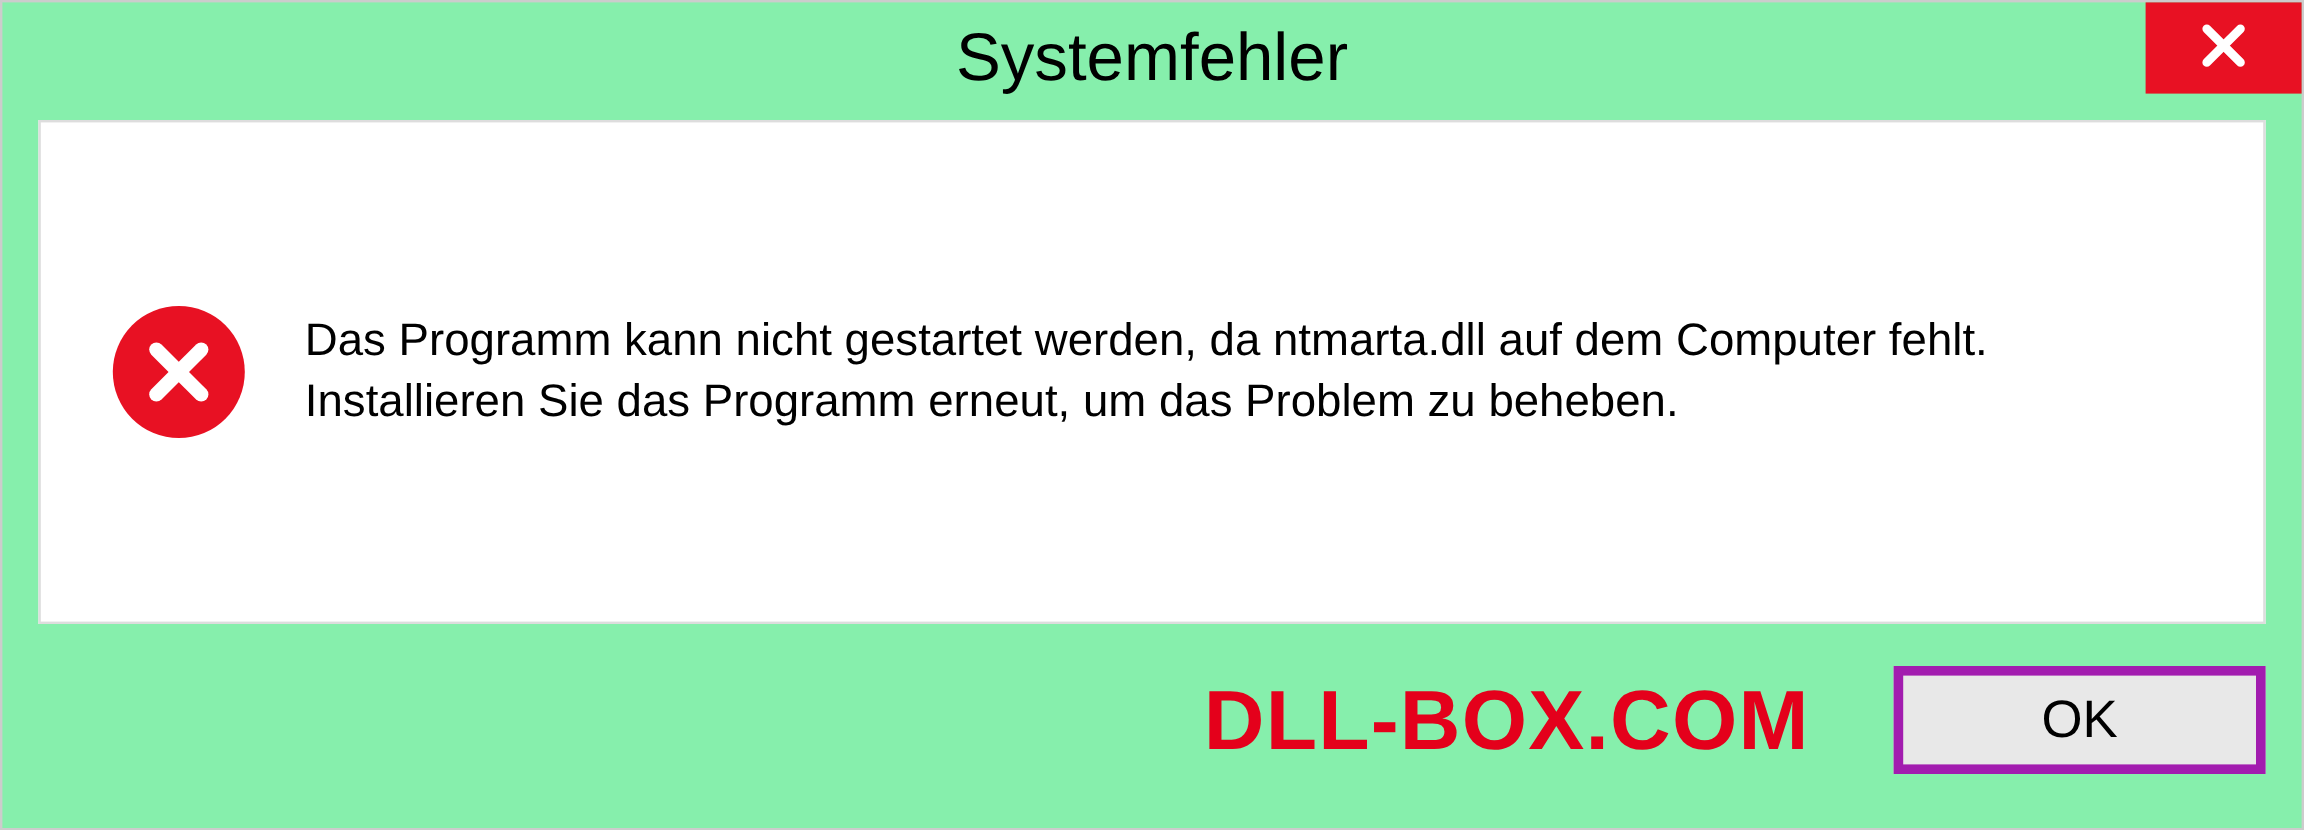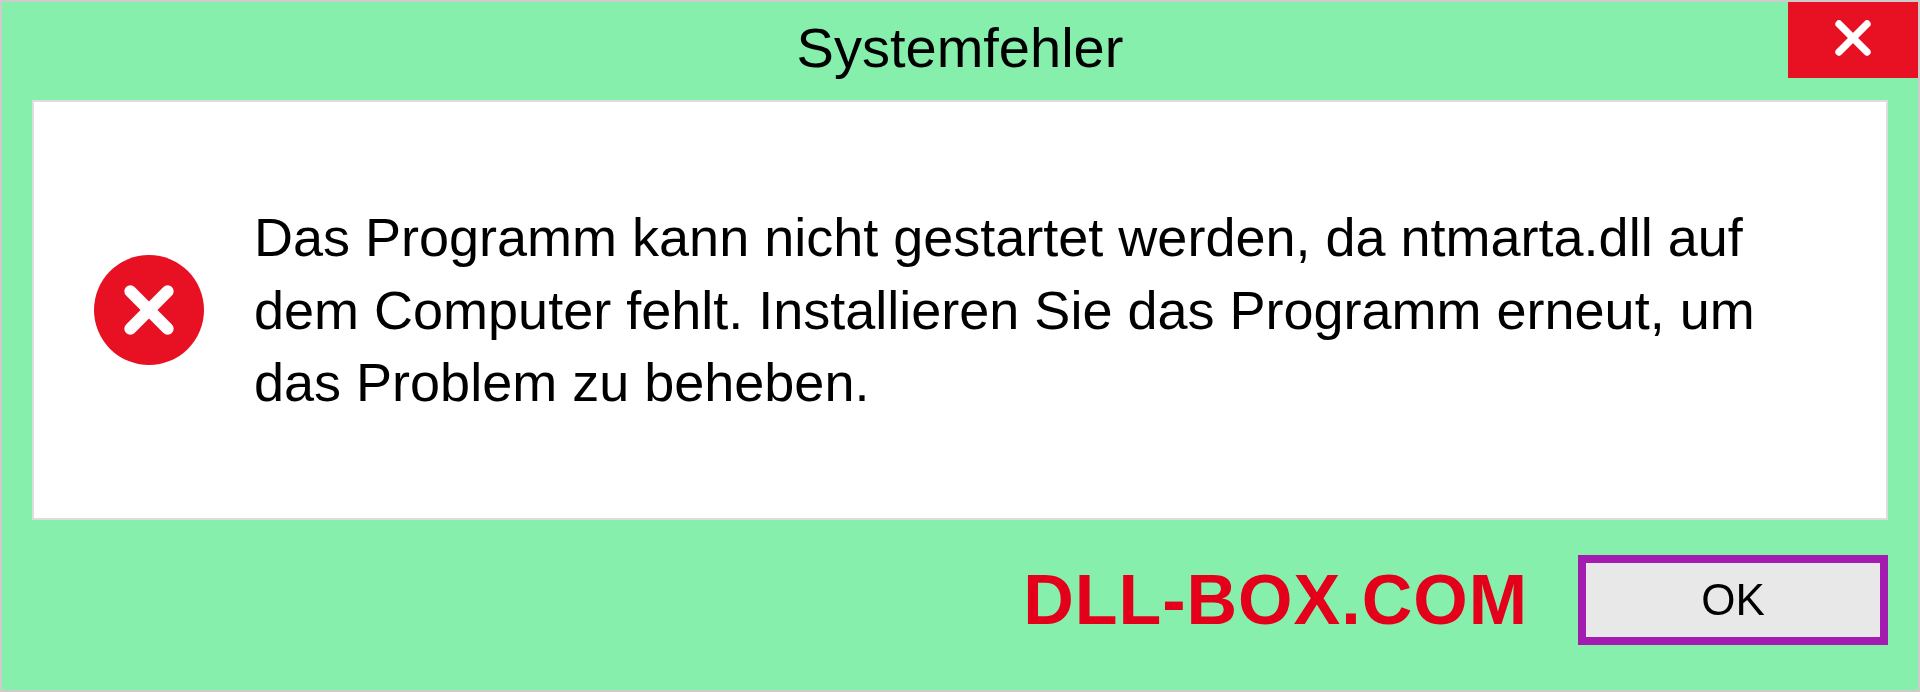--- a/index.html
+++ b/index.html
@@ -70,33 +70,33 @@
       align-items: center;
       justify-content: center;
       flex-shrink: 0;
       margin-right: 50px;
     }
     .error-icon svg {
       width: 64px;
       height: 64px;
     }
     .message {
-      font-size: 54px;
+      font-size: 38px;
       line-height: 1.35;
       color: #000;
       font-weight: 400;
       max-width: 1560px;
     }
     .footer {
       height: 160px;
       display: flex;
       align-items: center;
       justify-content: flex-end;
       padding: 0 30px 20px 30px;
-      gap: 50px;
+      gap: 70px;
     }
     .watermark {
       font-size: 70px;
       font-weight: 900;
       color: #e4001b;
       letter-spacing: 1px;
       font-family: Arial, sans-serif;
     }
     .ok-btn {
       width: 310px;

